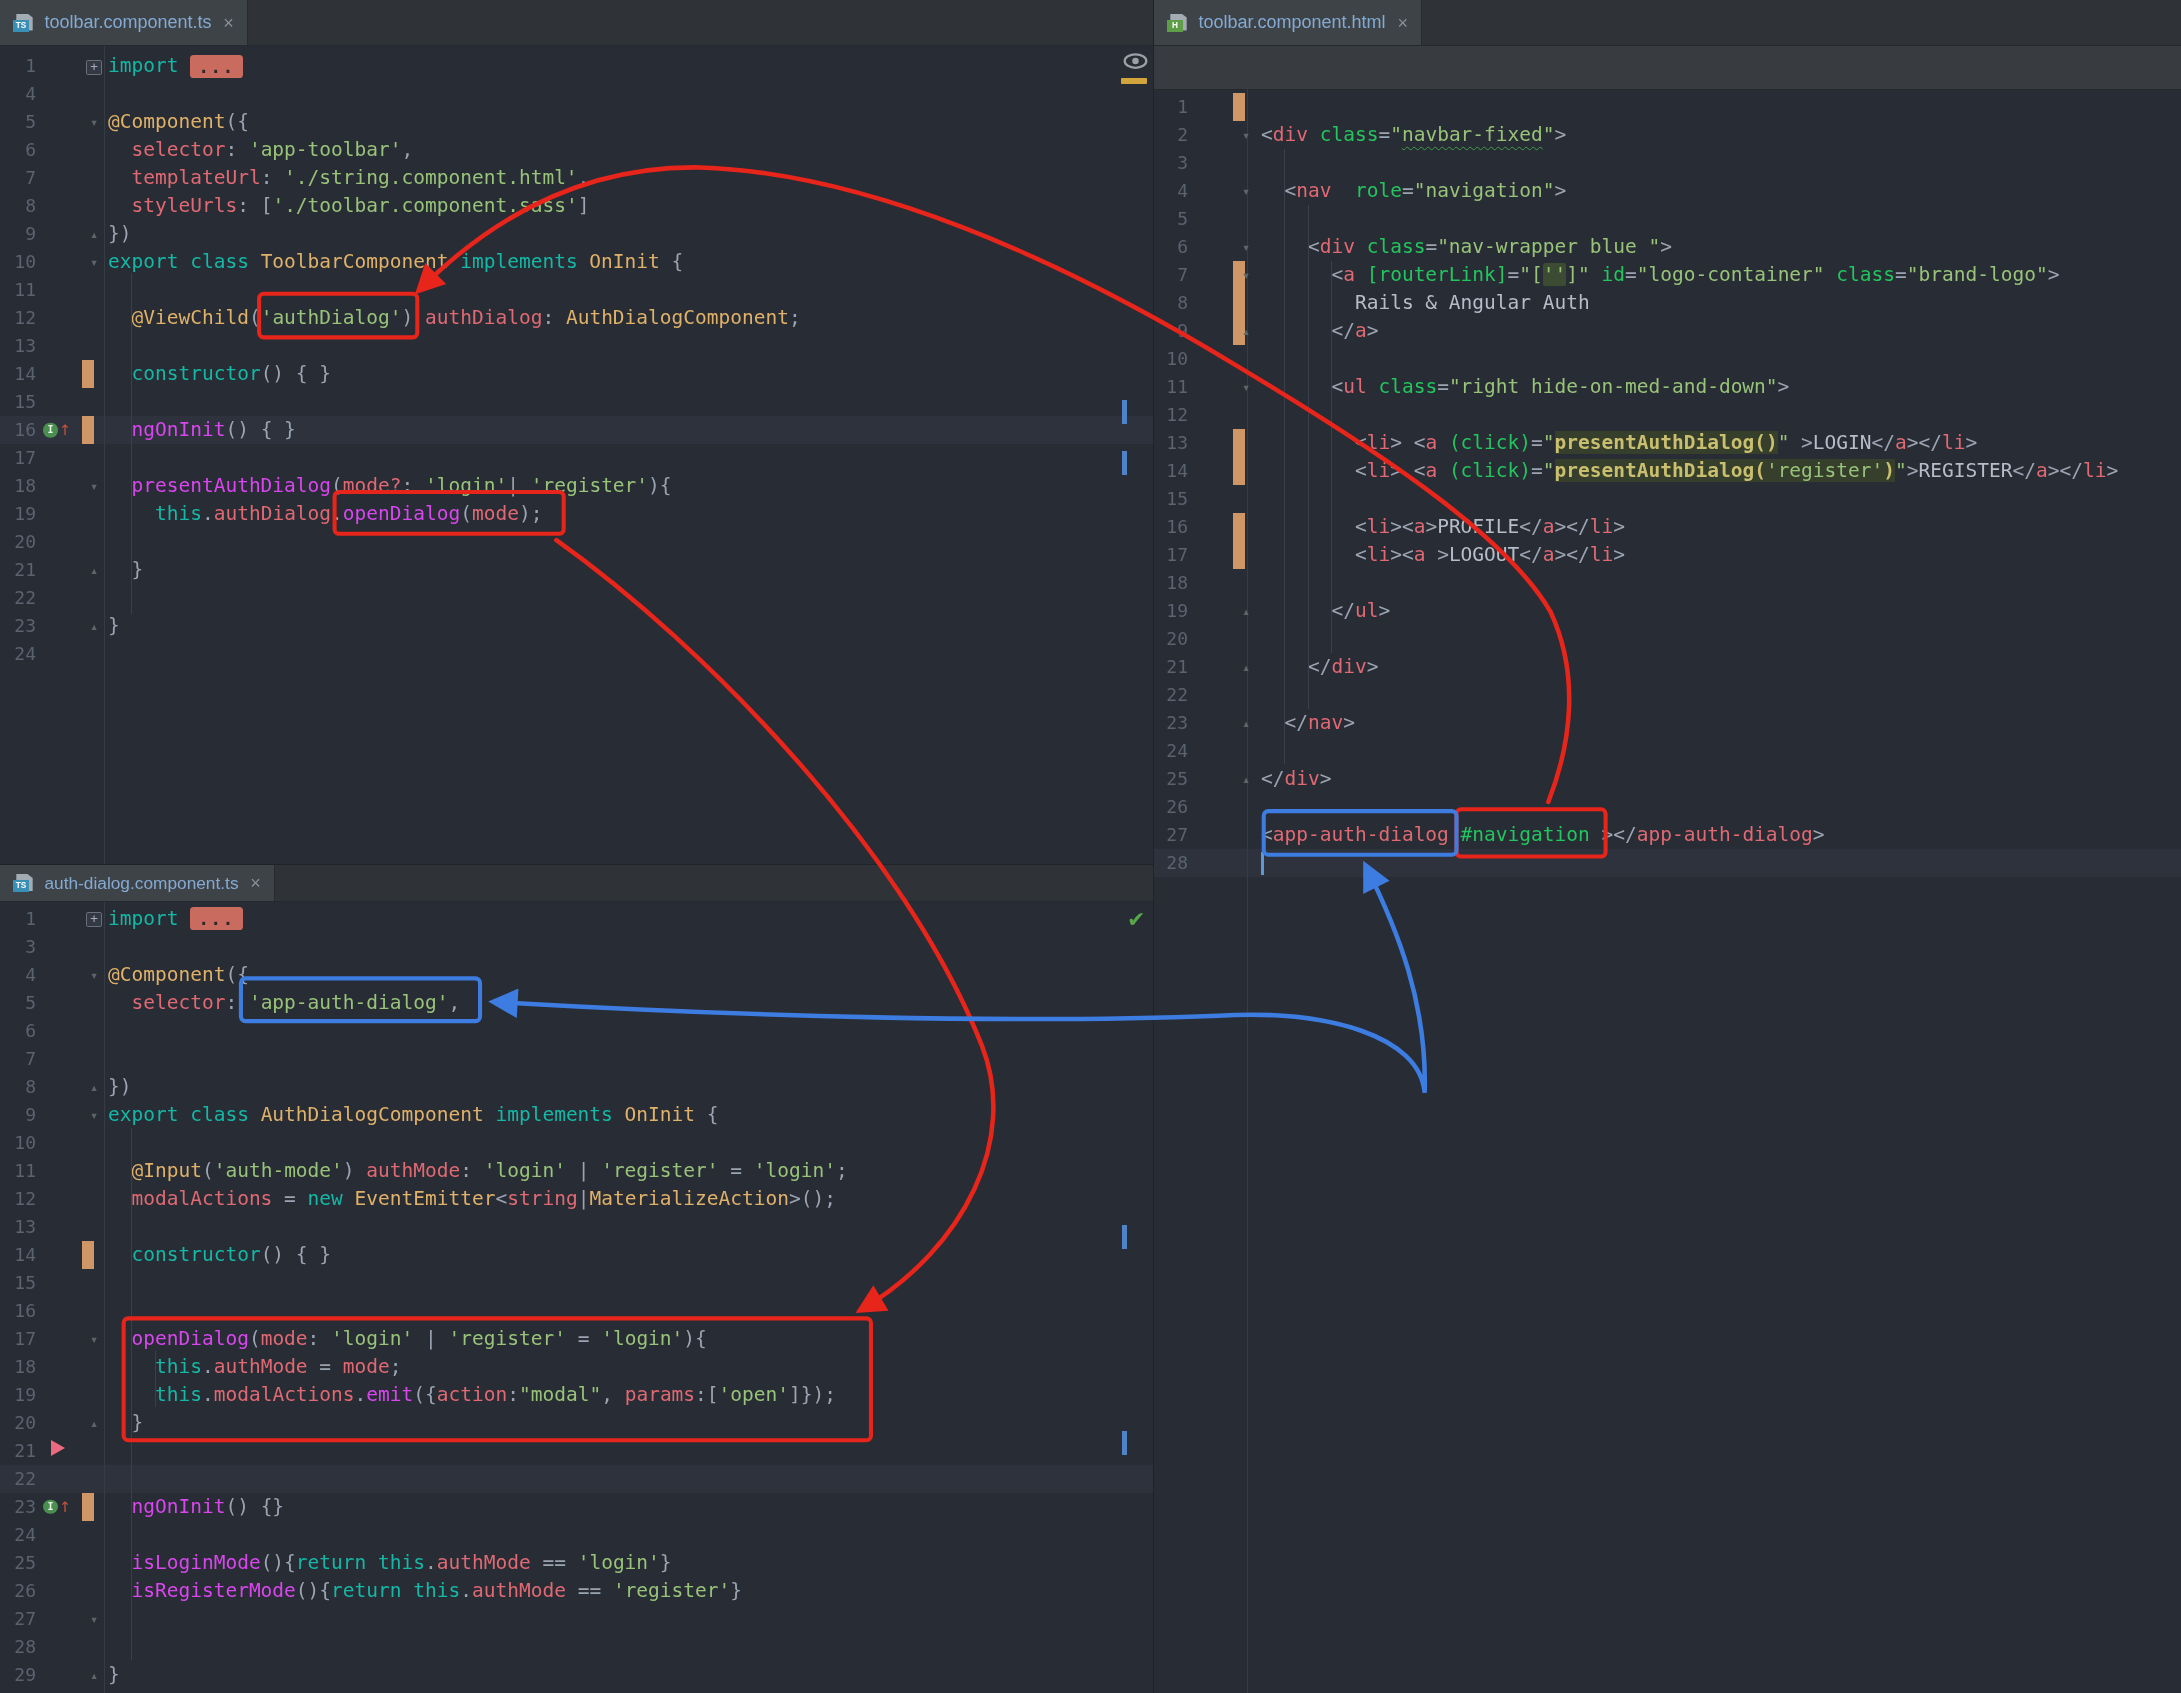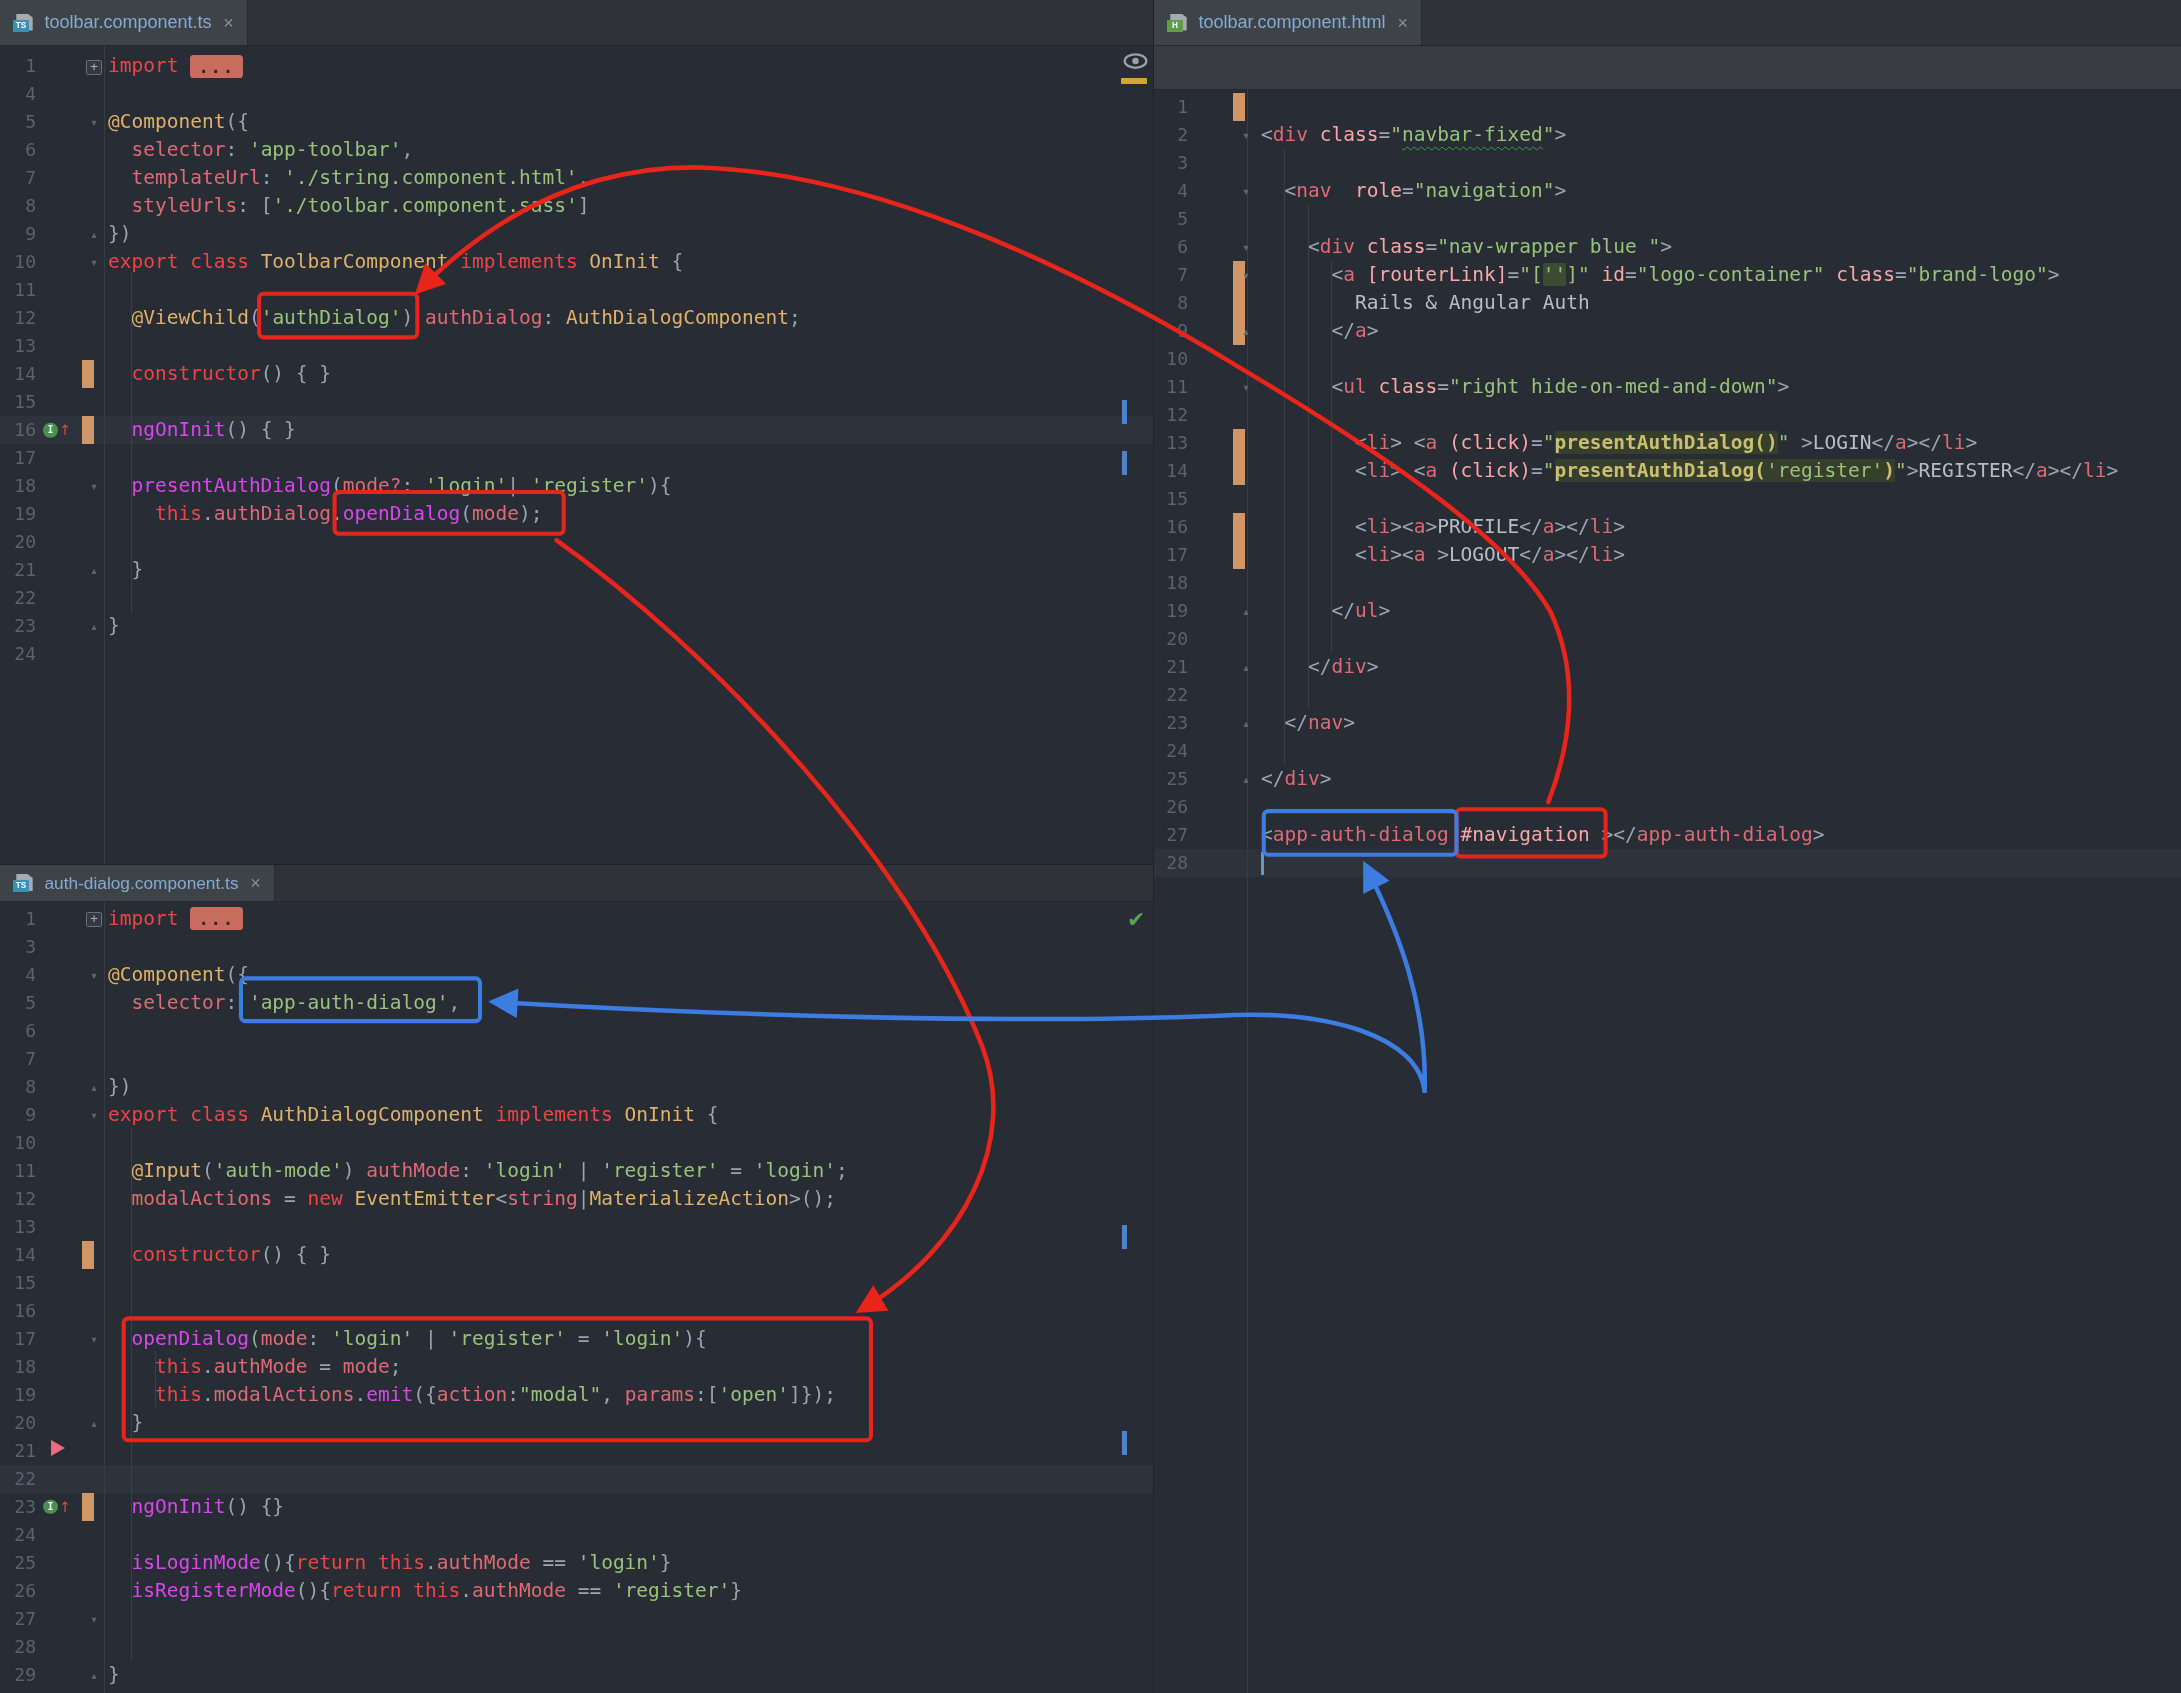--- a/index.html
+++ b/index.html
@@ -40,22 +40,22 @@
   #p-r .icol{width:43px;}
   .fcol{width:28px;flex:none;position:relative;text-align:center;color:#5e6468;font-size:13.6px;}
   #p-r .fcol{width:30px;}
   .ct{flex:none;color:#9ba4b2;}
 
   .chbar{position:absolute;left:1.8px;top:0;bottom:0;width:11.8px;background:#cf9767;}
   .fmark,.fplus{position:relative;z-index:1;cursor:pointer;}
   .fplus{display:inline-block;width:13.6px;height:13.6px;line-height:11.8px;border:0.9px solid #6a7077;
          border-radius:1.8px;background:#333845;color:#a5acb5;font-size:12.7px;vertical-align:middle;}
 
-  .tk-k{color:#ef4444}.tk-s{color:#98c379}.tk-d{color:#e0b169}.tk-f{color:#d946ef}
-  .tk-p{color:#e06973}.tk-o{color:#9ba4b2}.tk-t{color:#e06973}.tk-a{color:#fca5a5}
+  .tk-k{color:#14b8a6}.tk-s{color:#98c379}.tk-d{color:#e0b169}.tk-f{color:#d946ef}
+  .tk-p{color:#e06973}.tk-o{color:#9ba4b2}.tk-t{color:#e06973}.tk-a{color:#22c55e}
   .tk-v{color:#98c379}.tk-x{color:#b6bdc9}
   .tk-hl{color:#cabf6e;background:#363f2c;font-weight:bold;}
   .tk-hls{color:#98c379;background:#363f2c;}
   .tk-inj{color:#98c379;background:#3c4c33;border-radius:1.8px;}
   .tk-vw{color:#98c379;text-decoration:underline wavy #3f9e4a;text-decoration-thickness:0.9px;
          text-underline-offset:4.5px;}
   .tk-badge{background:#c96b5e;color:#31272b;border-radius:3.6px;padding:1.8px 8.2px;font-weight:bold;
             letter-spacing:1.8px;font-size:17.3px;}
 
   .impl{position:absolute;left:7.3px;top:50%;transform:translateY(-50%);display:flex;align-items:center;cursor:pointer;}

